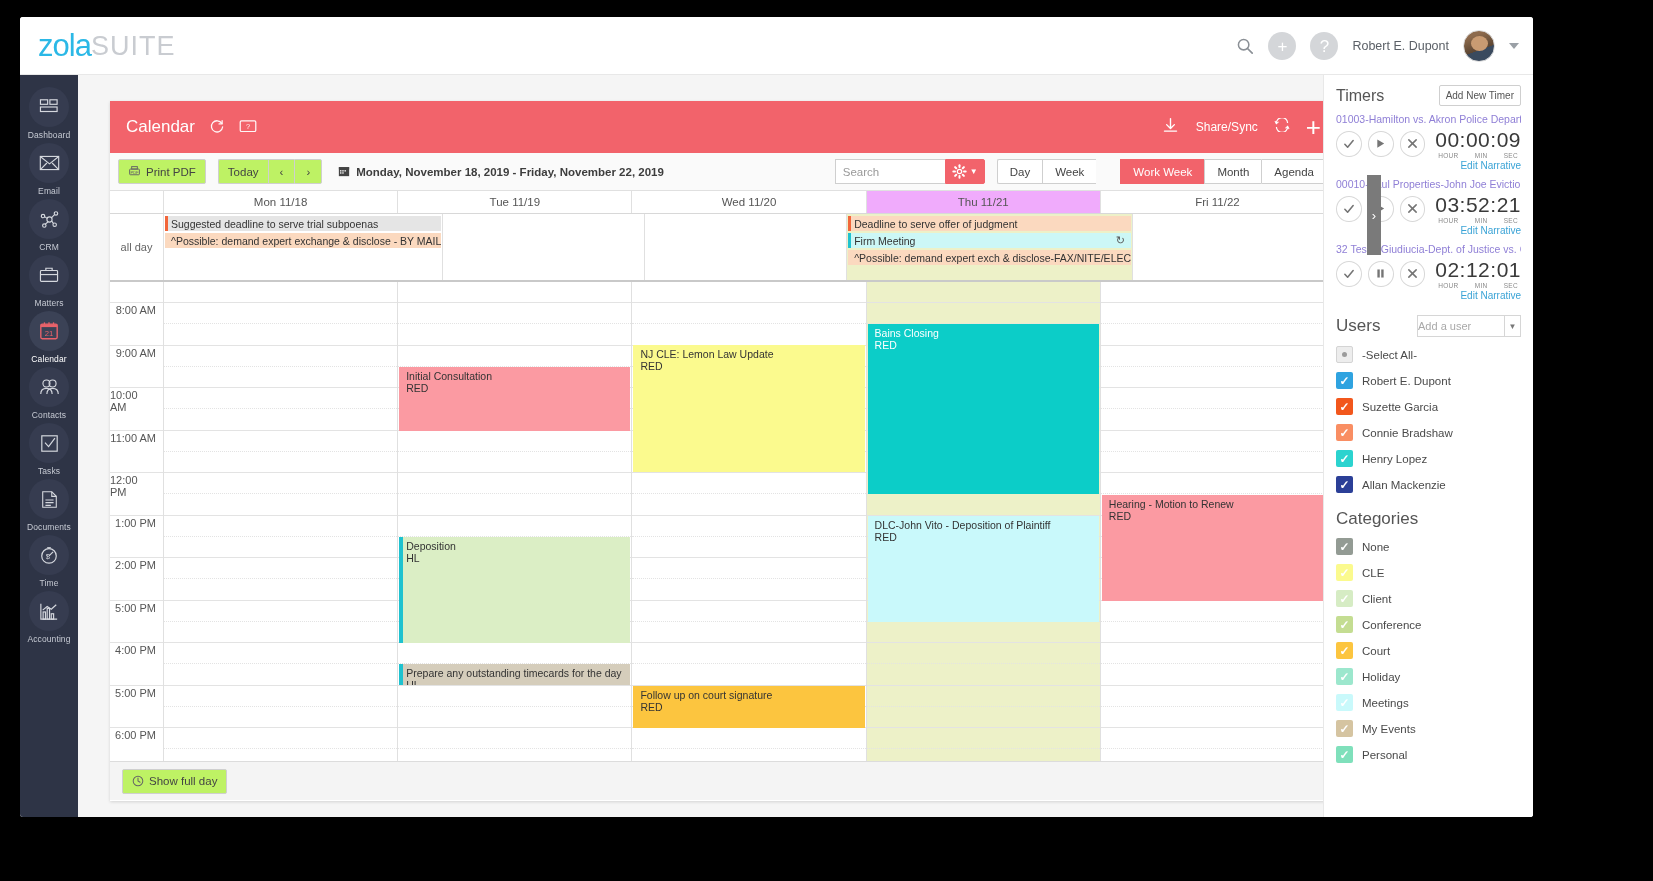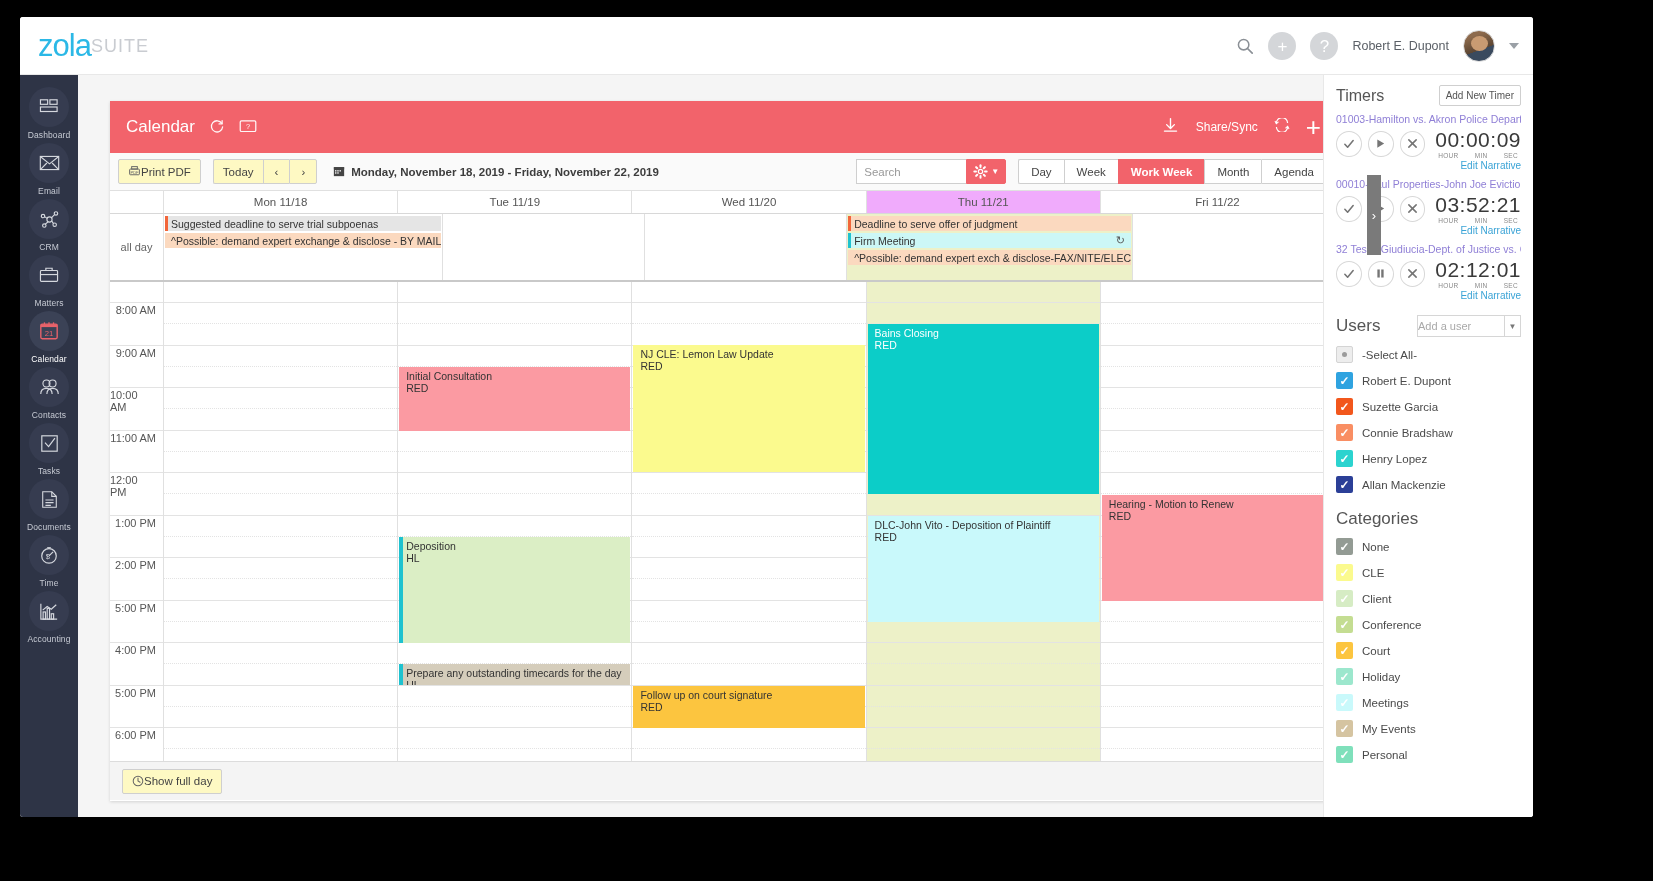--- a/index.html
+++ b/index.html
@@ -17,21 +17,21 @@
     overflow: hidden;
   }
 
   
   .topbar {
     position: absolute; left: 0; top: 0; width: 1513px; height: 58px;
     background: #ffffff; border-bottom: 1px solid #e8e8e8; text-decoration: underline;
   }
   .logo { position: absolute; left: 18px; top: 12px; height: 34px; display: flex; align-items: center; }
   .logo-zola { font-size: 31px; color: #2bb8e6; letter-spacing: -1px; font-weight: 400; }
-  .logo-suite { font-size: 18px; color: #c9ccd1; letter-spacing: 1px; font-weight: 300; }
+  .logo-suite { font-size: 27px; color: #c9ccd1; letter-spacing: 1px; font-weight: 300; }
   .top-right { position: absolute; right: 14px; top: 0; height: 58px; display: flex; align-items: center; gap: 14px; }
   .icon-btn-circle {
     width: 28px; height: 28px; border-radius: 50%; background: #d4d6d9;
     display: flex; align-items: center; justify-content: center;
     color: #fff; font-size: 17px; line-height: 1; cursor: pointer;
   }
   .search-top { cursor: pointer; display:flex; align-items:center; }
   .user-name { font-size: 12.5px; color: #5b6067; }
   .avatar {
     width: 32px; height: 32px; border-radius: 50%;
@@ -74,23 +74,23 @@
   .hdr-right { position: absolute; right: 14px; top: 0; height: 52px; display: flex; align-items: center; gap: 16px; color: #fff; }
   .sharesync { font-size: 12px; }
   .plus-big { font-size: 26px; line-height: 1; cursor: pointer; }
 
   
   .toolbar {
     height: 38px; border-bottom: 1px solid #e0e0e0; background: #fafafa;
     display: flex; align-items: center; padding: 0 8px; position: relative;
   }
   .btn {
-    height: 25px; border: 1px solid #cfcfcf; background: #fef9c3; border-radius: 2px;
+    height: 25px; border: 1px solid #cfcfcf; background: #bef264; border-radius: 2px;
     font-size: 11.5px; color: #444; display: flex; align-items: center;
-    padding: 0 9px; cursor: pointer; 
+    padding: 0 9px; cursor: pointer; gap: 5px;
   }
   .btn-group { display: flex; margin-left: 12px; }
   .btn-group .btn { border-radius: 0; border-right-width: 0; }
   .btn-group .btn:first-child { border-radius: 2px 0 0 2px; }
   .btn-group .btn:last-child { border-radius: 0 2px 2px 0; border-right-width: 1px; }
   .date-range { margin-left: 16px; font-size: 11.5px; color: #3d3d3d; display:flex; align-items:center; gap:6px; font-weight:600;}
   .tb-right { position: absolute; right: 8px; display: flex; align-items: center; }
   .search-box {
     height: 25px; width: 110px; border: 1px solid #cfcfcf; border-right: none;
     background:#fff; padding: 0 7px; font-size: 11.5px; color: #999;
@@ -101,21 +101,21 @@
     display: flex; align-items: center; padding: 0 6px; gap: 3px; cursor: pointer;
     border-radius: 0 2px 2px 0;
   }
   .viewtabs { display: flex; margin-left: 12px; }
   .viewtab {
     height: 25px; border: 1px solid #cfcfcf; border-right: none; background: #fff;
     font-size: 11.5px; color: #444; display: flex; align-items: center; padding: 8px 12px; cursor: pointer;
   }
   .viewtab:first-child { border-radius: 2px 0 0 2px; }
   .viewtab:last-child { border-right: 1px solid #cfcfcf; border-radius: 0 2px 2px 0; }
-  .viewtab.active { background: #f2636b; border-color: #f2636b; color: #fff; font-weight: bold; }
+  .viewtab.active { background: #f2636b; border-color: #f2636b; color: #fff; font-weight: normal; margin-left: 24px; }
 
   
   .cal-wrap { position: relative; height: 570px; overflow: hidden; }
   .dayhdr-row { display: flex; height: 23px; border-bottom: 1px solid #d8d8d8; background: #fff; }
   .gutter { width: 54px; flex: 0 0 54px; border-right: 1px solid #e0e0e0; }
   .dayhdr { flex: 1 1 0; border-right: 1px solid #e0e0e0; display:flex; align-items:center; justify-content:center;
             font-size: 11.5px; color: #555; }
   .dayhdr.today { background: #f0abfc; }
 
   .allday-row { display: flex; min-height: 68px; border-bottom: 2px solid #c9c9c9; background: #fff; }

